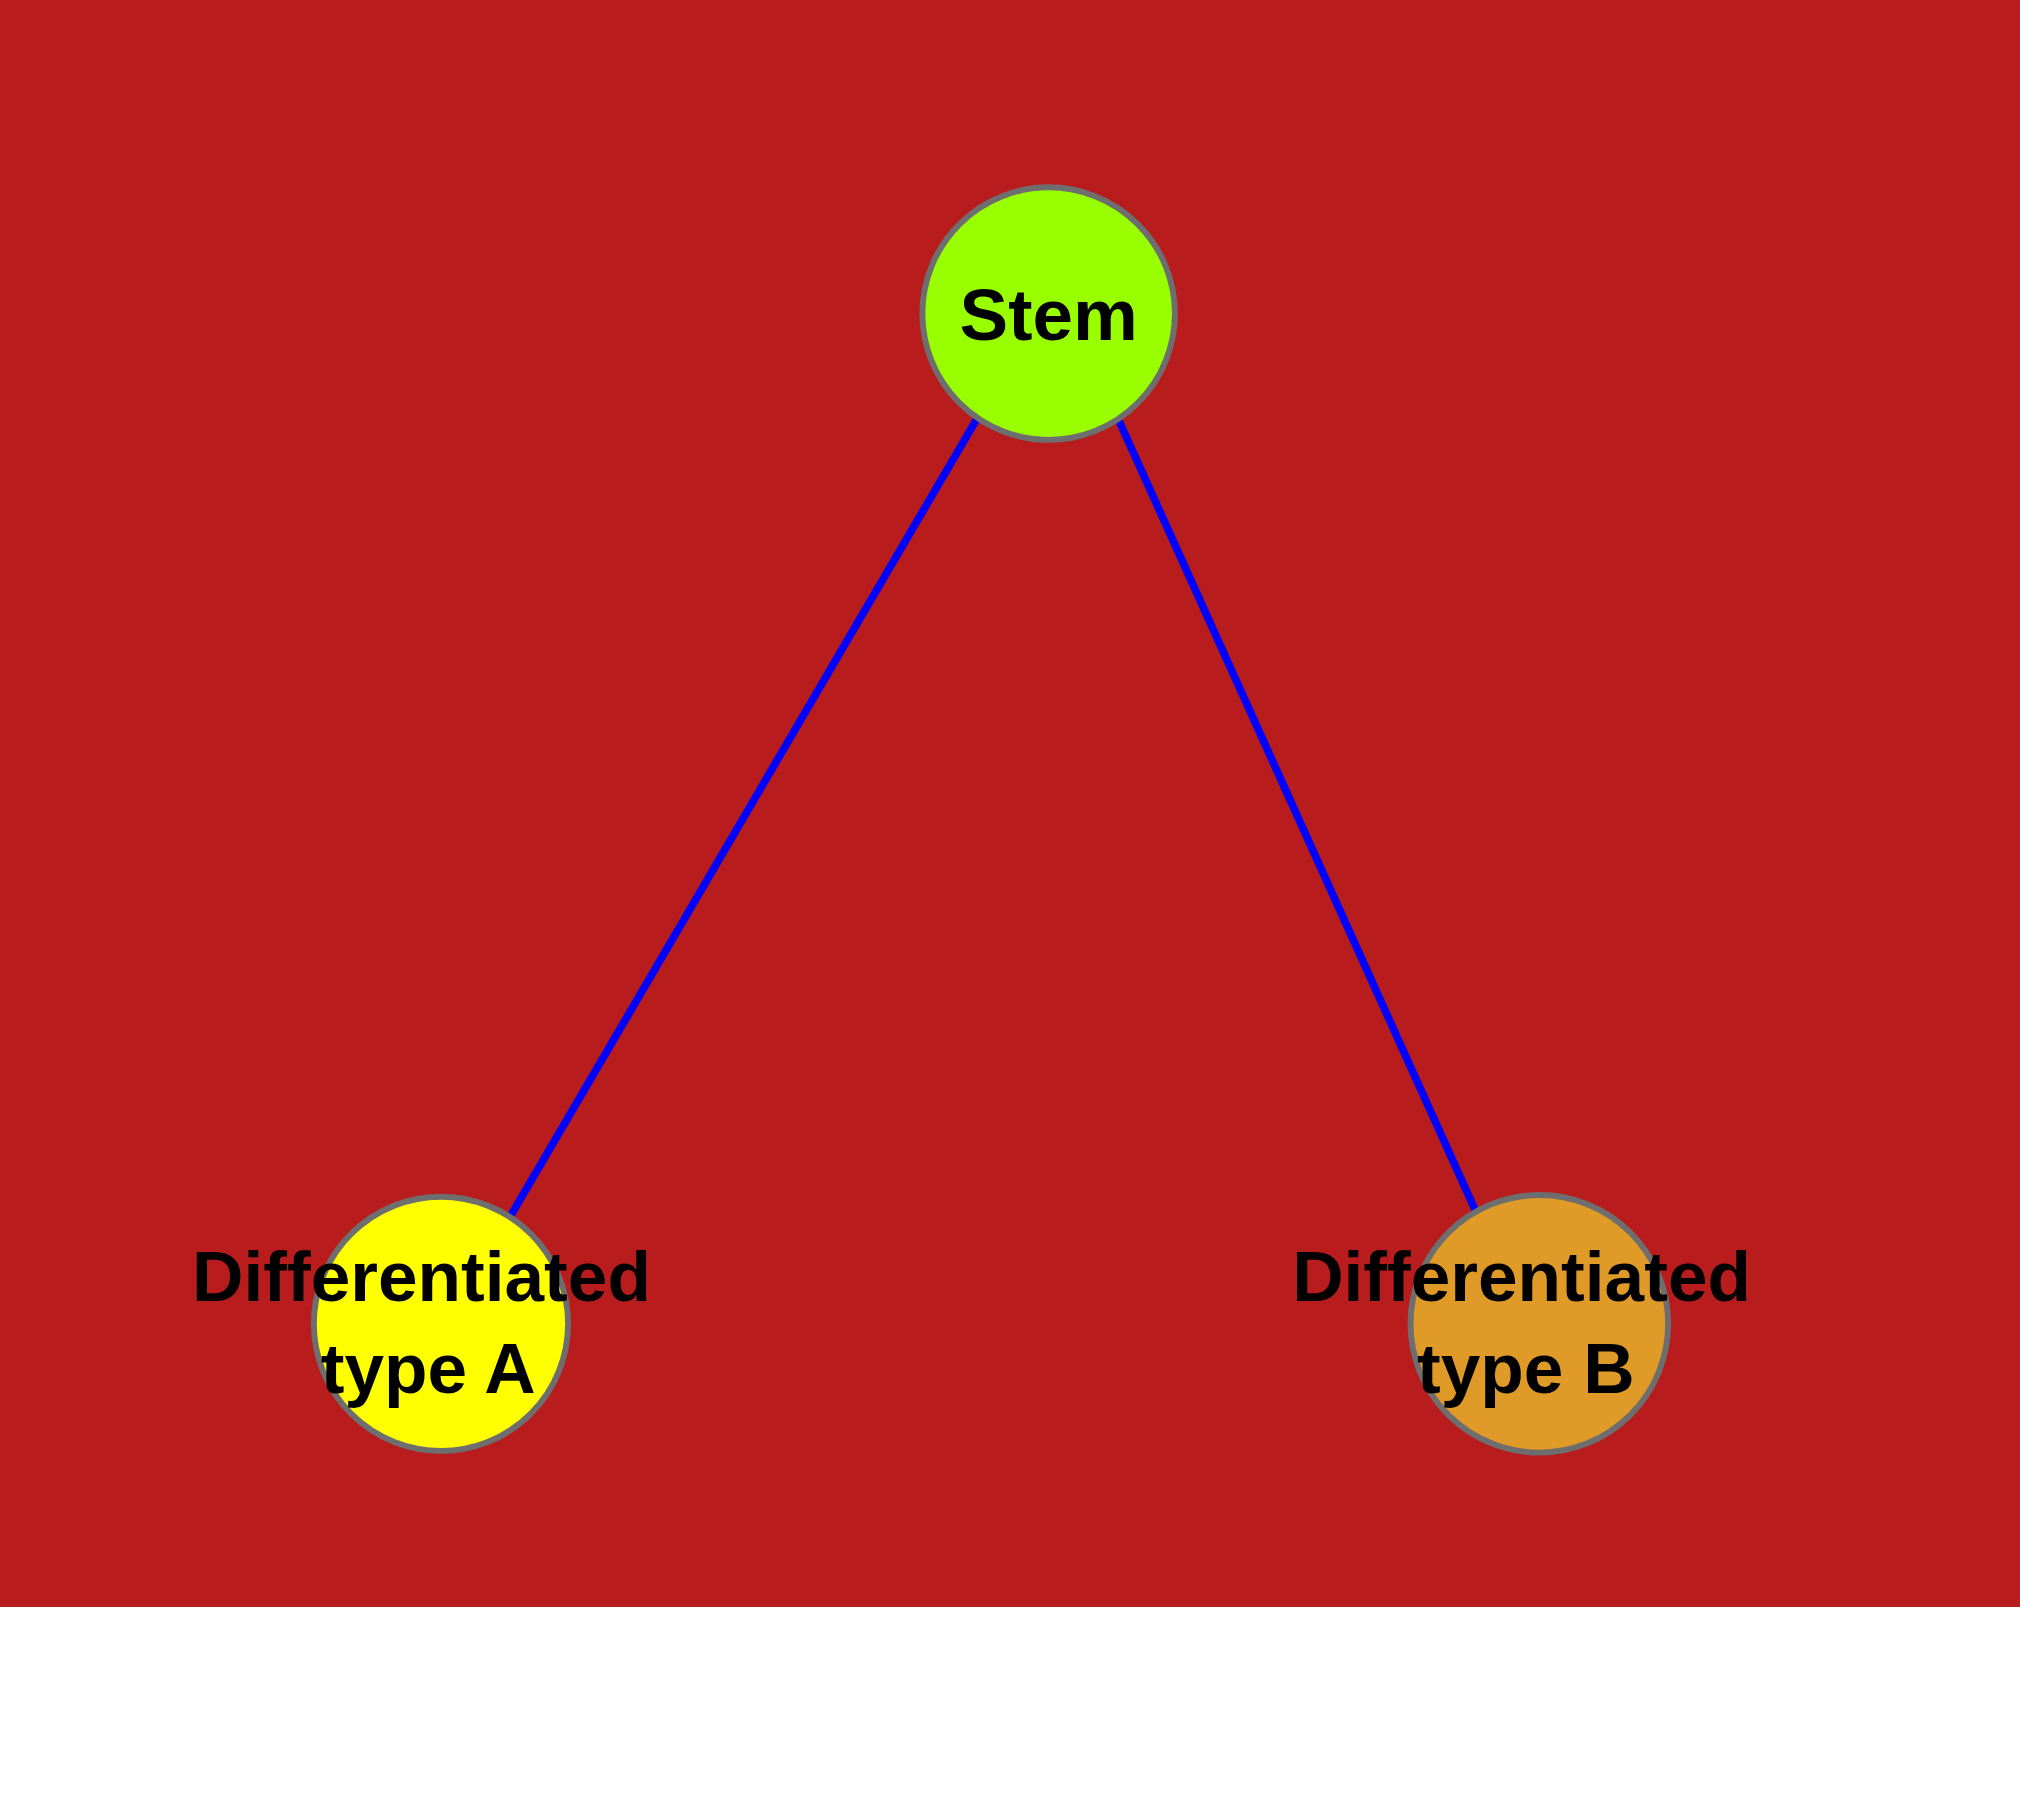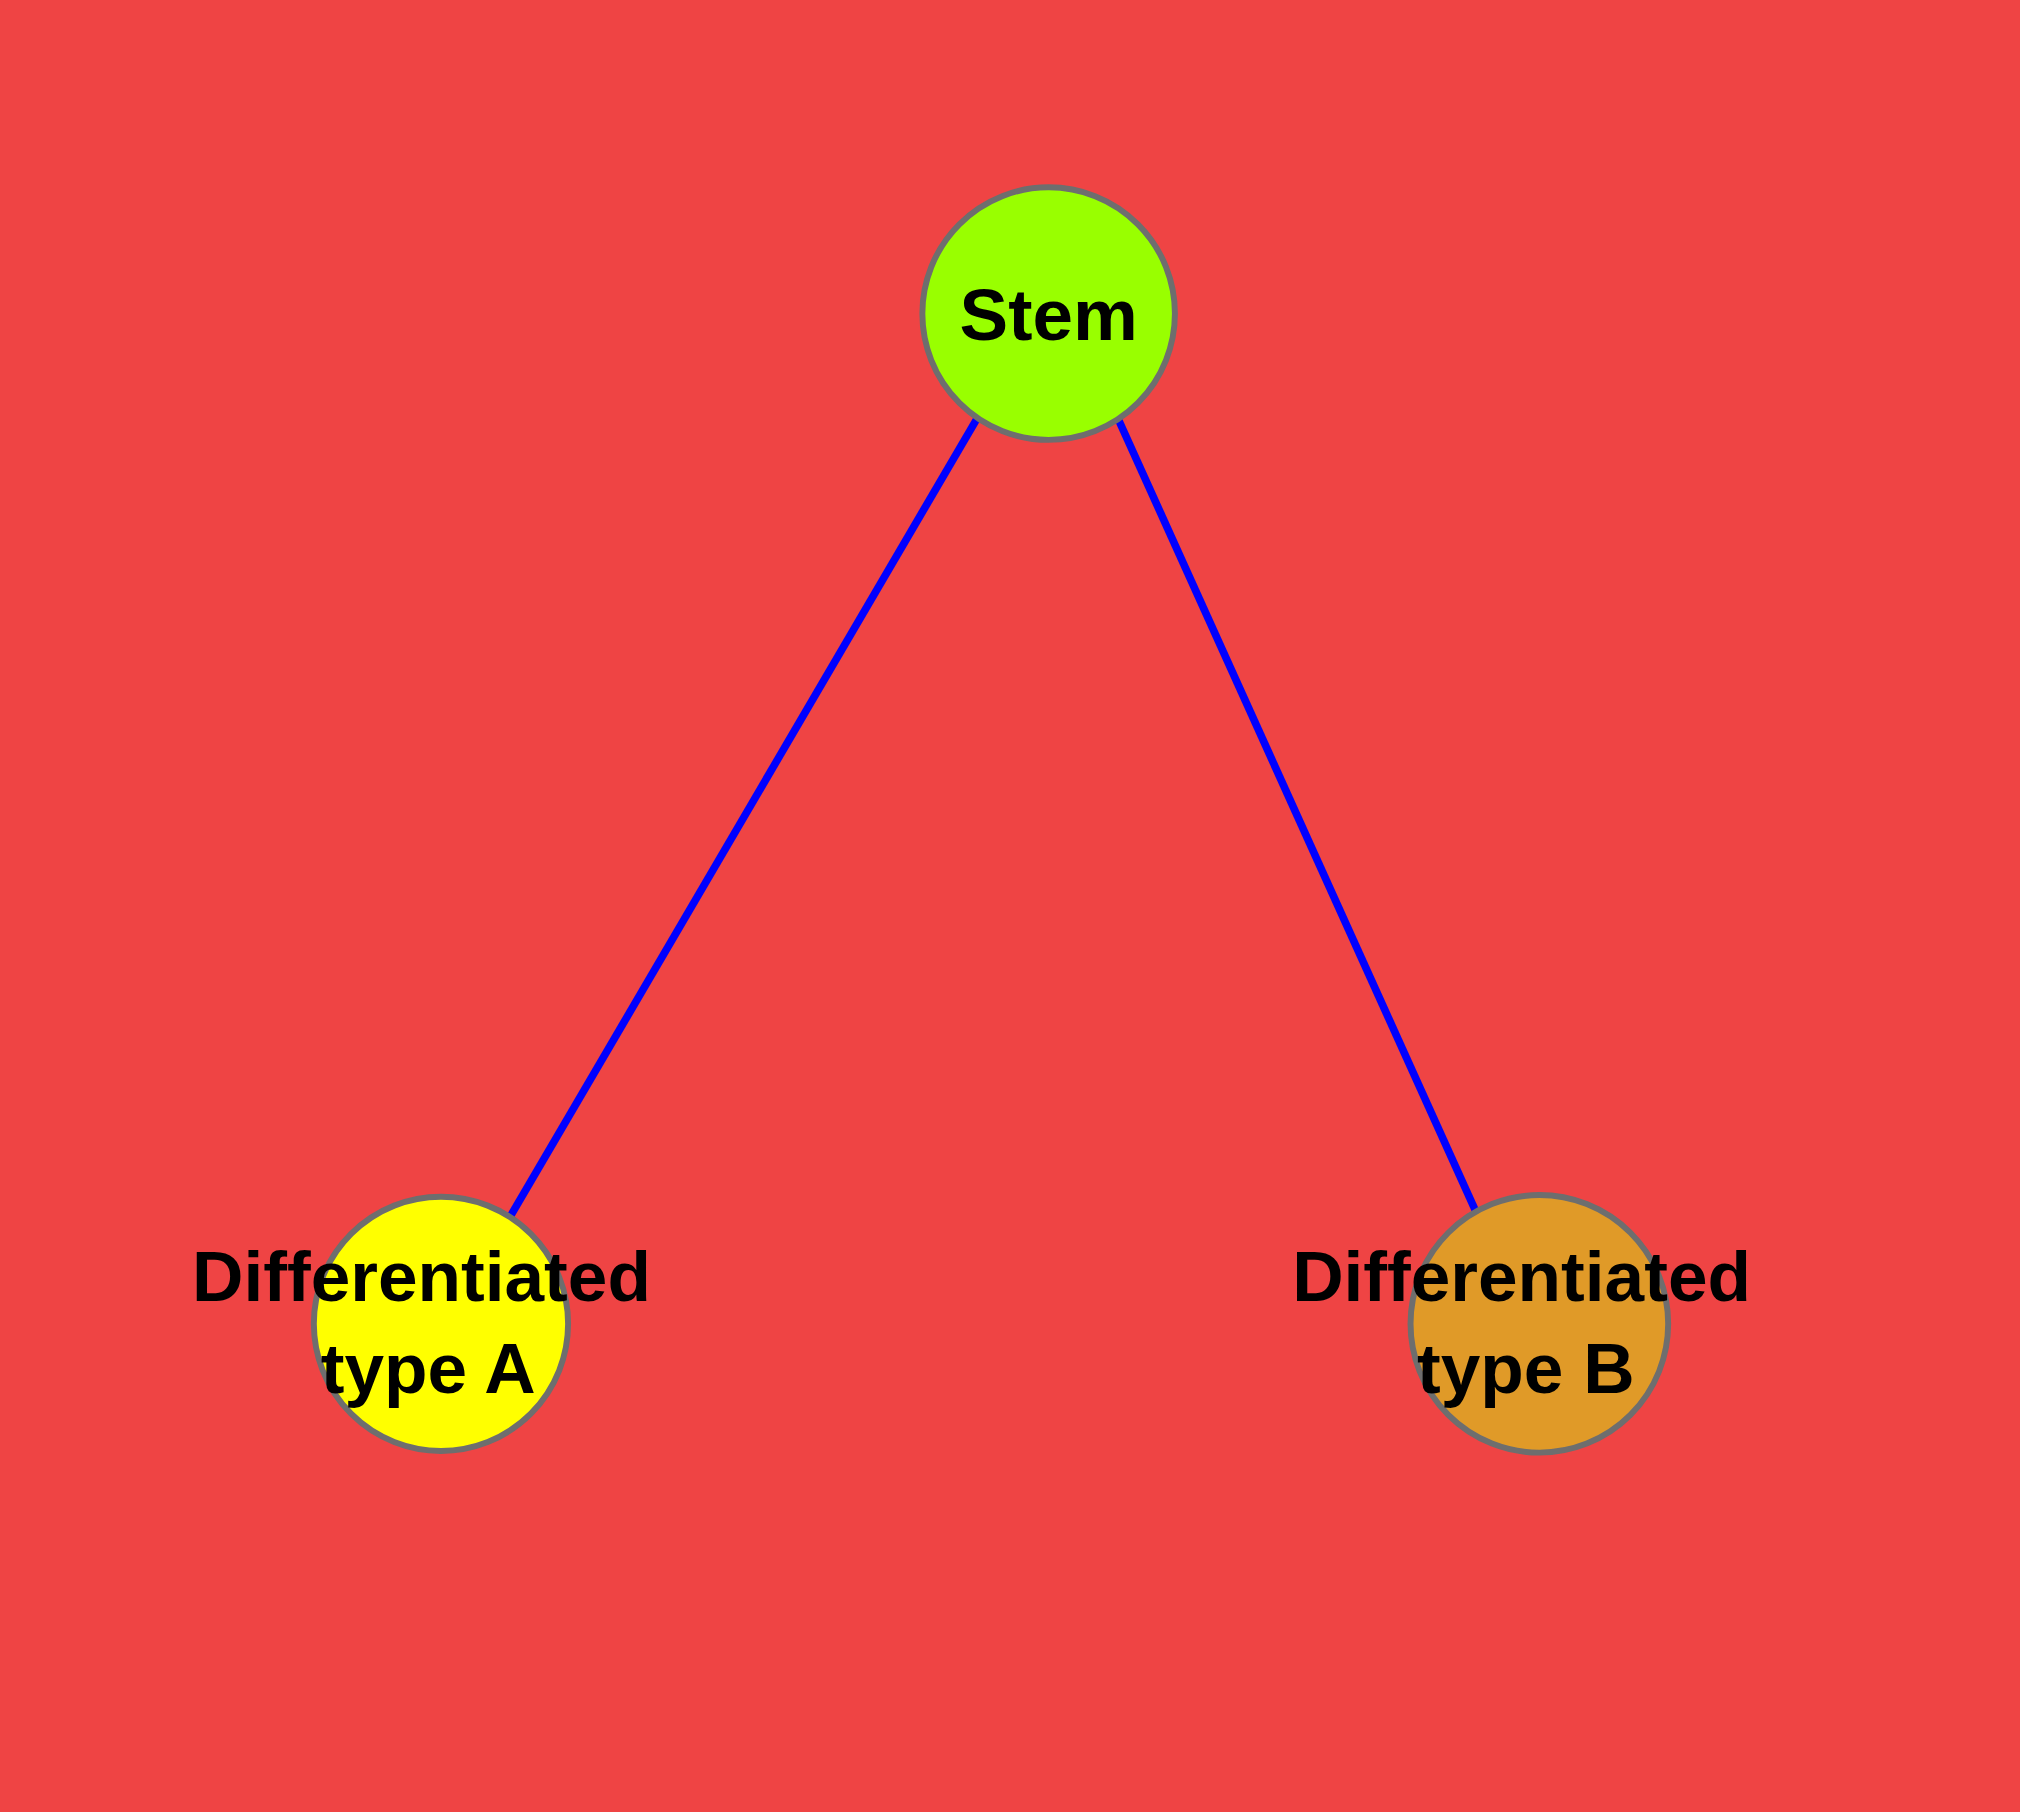--- a/index.html
+++ b/index.html
@@ -3,22 +3,22 @@
 <meta charset="utf-8">
 <style>
   html, body {
     margin: 0;
     padding: 0;
     background: #ffffff;
   }
   #canvas {
     position: relative;
     width: 2021px;
-    height: 1812px;
-    background: #ef4444;
+    height: 1607px;
+    background: #b91c1c;
     overflow: hidden;
     font-family: "Liberation Sans", sans-serif;
   }
   #graph-svg {
     position: absolute;
     left: 0;
     top: 0;
     width: 2021px;
     height: 1812px;
   }

